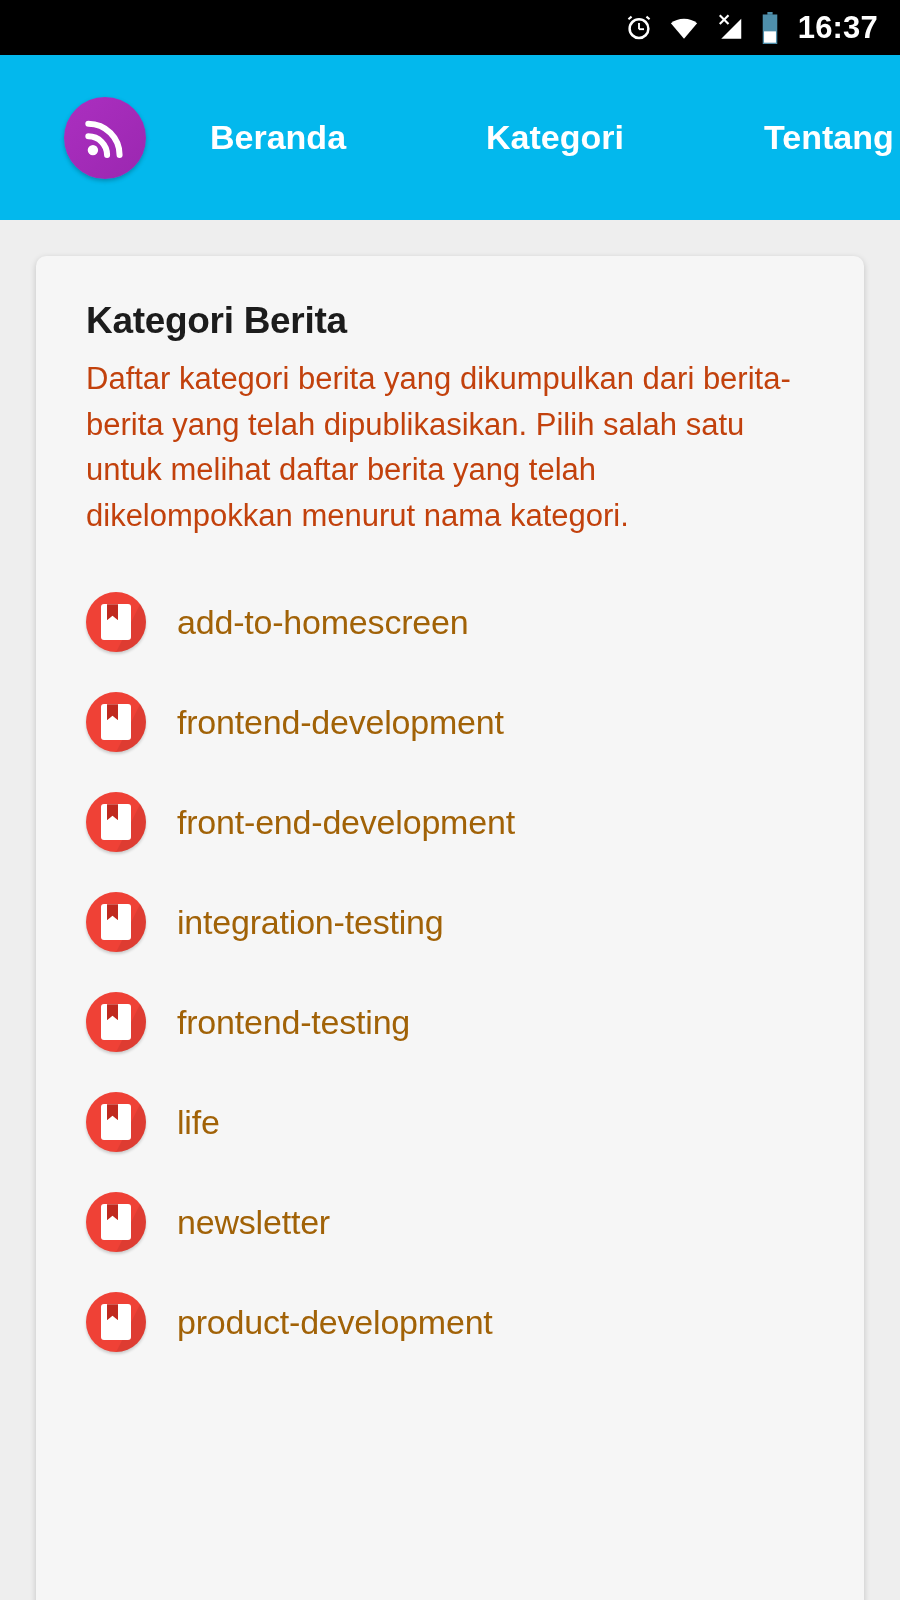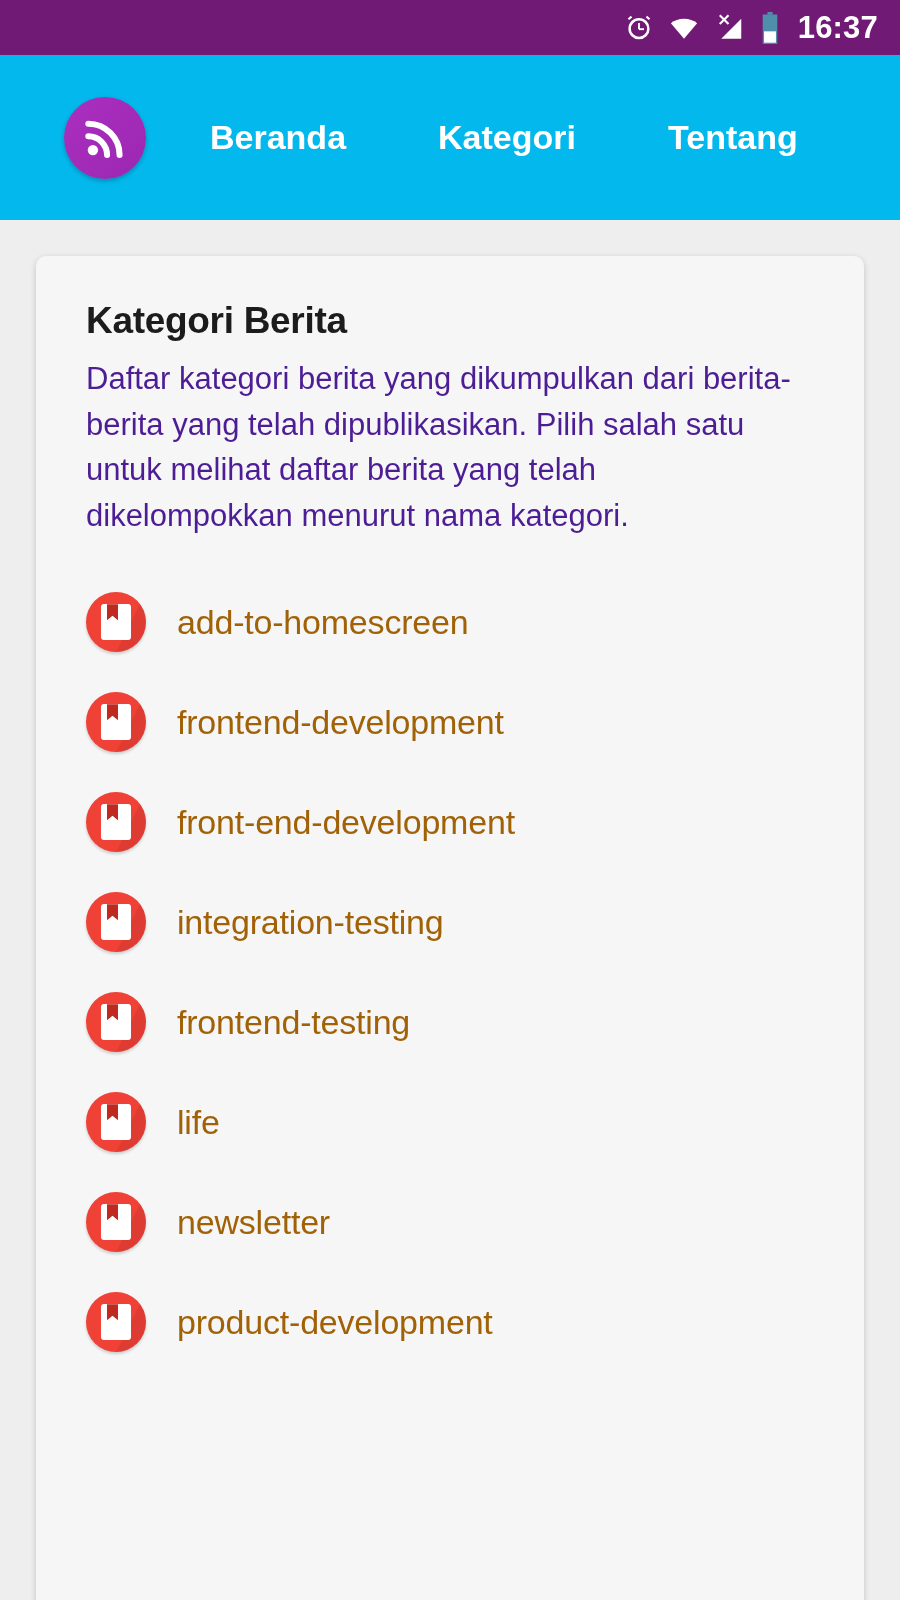--- a/index.html
+++ b/index.html
@@ -6,21 +6,21 @@
   html, body {
     width:900px; height:1600px;
     font-family:"Liberation Sans", sans-serif;
     background:#eeeeee;
     overflow:hidden;
   }
   #app { position:relative; width:900px; height:1600px; overflow:hidden; }
 
   
   .statusbar{
-    height:55px; background:#701a75;
+    height:55px; background:#000000;
     display:flex; align-items:center; justify-content:flex-end;
     padding-right:22px; gap:14px;
   }
   .sb-icon{ display:flex; align-items:center; justify-content:center; }
   .sb-time{
     color:#ffffff; font-size:31px; font-weight:bold;
     letter-spacing:.2px; margin-left:4px; line-height:1;
   }
 
   
@@ -30,41 +30,41 @@
     padding-left:64px;
   }
   .logo{
     width:82px; height:82px; border-radius:50%;
     background:#a party; background:#a32bb0;
     background:linear-gradient(135deg,#ab2fc0 0%,#9b27b0 100%);
     display:flex; align-items:center; justify-content:center;
     flex:0 0 auto; box-shadow:0 2px 4px rgba(0,0,0,.25);
     overflow:hidden; position:relative;
   }
-  .nav-links{ display:flex; align-items:center; margin-left:64px; }
+  .nav-links{ display:flex; align-items:center; margin-left:64px;gap:48px; }
   .nav-link{
     color:#ffffff; font-size:34px; font-weight:bold;
     white-space:nowrap; cursor:pointer;
   }
   .nav-link + .nav-link{ margin-left:92px; }
 
   
   .card{
     position:absolute; left:36px; top:256px; width:828px;
     background:#f6f6f6; border-radius:10px;
     box-shadow:0 2px 6px rgba(0,0,0,.18);
     padding:44px 34px 0 50px;
     min-height:1400px;
   }
   .card-title{
     font-size:37px; color:#1c1c1c; font-weight:600;
     letter-spacing:-.3px; margin-bottom:14px;
   }
   .card-desc{
-    font-size:31px; line-height:1.47; color:#4c1d95;
+    font-size:31px; line-height:1.47; color:#c2410c;
     max-width:710px; margin-bottom:34px;margin-top:6px;
   }
 
   
   .cat-list{ list-style:none; }
   .cat-item{
     display:flex; align-items:center; height:100px; cursor:pointer;
   }
   .cat-icon{
     width:60px; height:60px; border-radius:50%;

